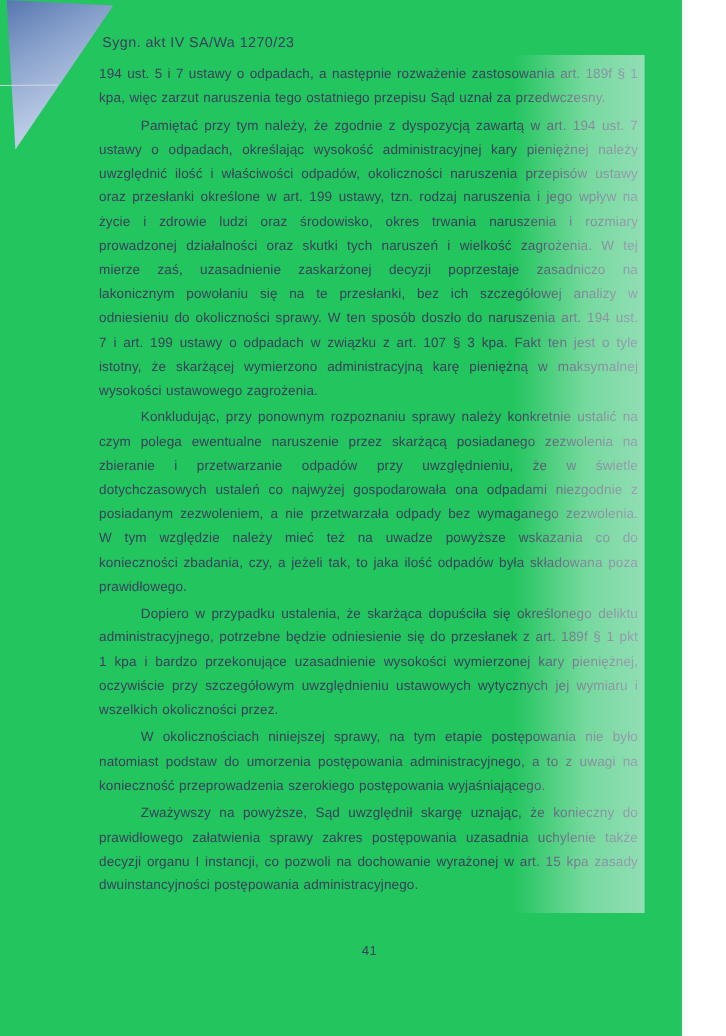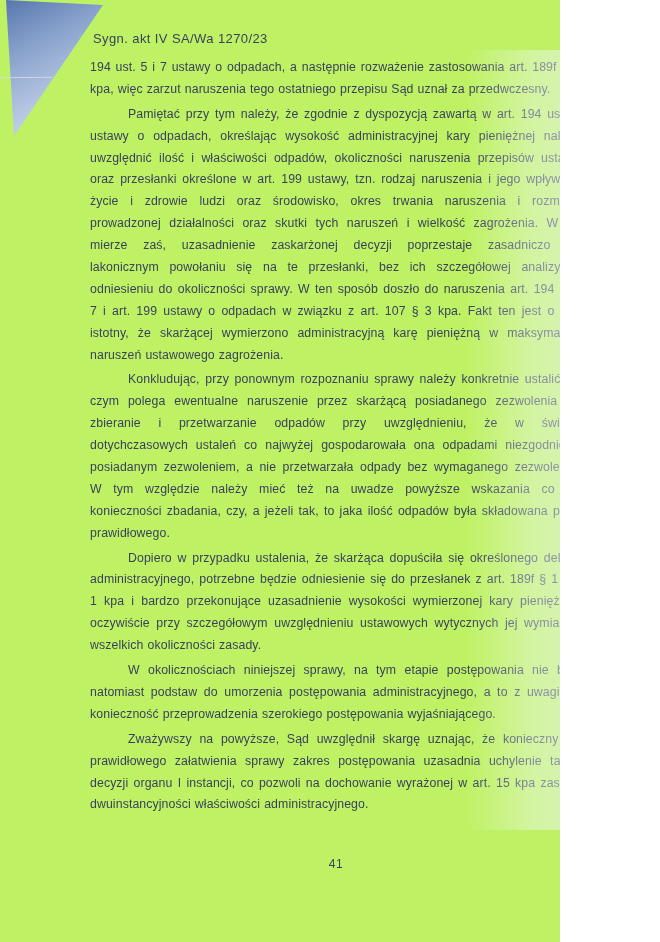--- a/index.html
+++ b/index.html
@@ -1,20 +1,20 @@
 <!DOCTYPE html>
 <html><head>
 <meta charset="utf-8">
 <style>
   html, body { margin: 0; padding: 0; background: #ffffff; }
   .page {
     position: relative;
-    width: 560px;
+    width: 620px;
     height: 942px;
-    background: #bef264;
+    background: #22c55e;
     overflow: hidden;
     font-family: "Liberation Sans", "DejaVu Sans", sans-serif;
     color: #39425c;
   }
   
   .wedge {
     position: absolute;
     left: 0; top: 0;
     width: 112px; height: 140px;
     clip-path: polygon(6px 0px, 103px 5px, 14px 136px);
@@ -106,49 +106,49 @@
         <div class="line">ustawy o odpadach, określając wysokość administracyjnej kary pieniężnej należy</div>
         <div class="line">uwzględnić ilość i właściwości odpadów, okoliczności naruszenia przepisów ustawy</div>
         <div class="line">oraz przesłanki określone w art. 199 ustawy, tzn. rodzaj naruszenia i jego wpływ na</div>
         <div class="line">życie i zdrowie ludzi oraz środowisko, okres trwania naruszenia i rozmiary</div>
         <div class="line">prowadzonej działalności oraz skutki tych naruszeń i wielkość zagrożenia. W tej</div>
         <div class="line">mierze zaś, uzasadnienie zaskarżonej decyzji poprzestaje zasadniczo na</div>
         <div class="line">lakonicznym powołaniu się na te przesłanki, bez ich szczegółowej analizy w</div>
         <div class="line">odniesieniu do okoliczności sprawy. W ten sposób doszło do naruszenia art. 194 ust.</div>
         <div class="line">7 i art. 199 ustawy o odpadach w związku z art. 107 § 3 kpa. Fakt ten jest o tyle</div>
         <div class="line">istotny, że skarżącej wymierzono administracyjną karę pieniężną w maksymalnej</div>
-        <div class="line last">naruszeń ustawowego zagrożenia.</div>
+        <div class="line last">wysokości ustawowego zagrożenia.</div>
       </div>
       <div class="para indent">
         <div class="line first">Konkludując, przy ponownym rozpoznaniu sprawy należy konkretnie ustalić na</div>
         <div class="line">czym polega ewentualne naruszenie przez skarżącą posiadanego zezwolenia na</div>
         <div class="line">zbieranie i przetwarzanie odpadów przy uwzględnieniu, że w świetle</div>
         <div class="line">dotychczasowych ustaleń co najwyżej gospodarowała ona odpadami niezgodnie z</div>
         <div class="line">posiadanym zezwoleniem, a nie przetwarzała odpady bez wymaganego zezwolenia.</div>
         <div class="line">W tym względzie należy mieć też na uwadze powyższe wskazania co do</div>
         <div class="line">konieczności zbadania, czy, a jeżeli tak, to jaka ilość odpadów była składowana poza</div>
         <div class="line last">prawidłowego.</div>
       </div>
       <div class="para indent">
         <div class="line first">Dopiero w przypadku ustalenia, że skarżąca dopuściła się określonego deliktu</div>
         <div class="line">administracyjnego, potrzebne będzie odniesienie się do przesłanek z art. 189f § 1 pkt</div>
         <div class="line">1 kpa i bardzo przekonujące uzasadnienie wysokości wymierzonej kary pieniężnej,</div>
         <div class="line">oczywiście przy szczegółowym uwzględnieniu ustawowych wytycznych jej wymiaru i</div>
-        <div class="line last">wszelkich okoliczności zasady.</div>
+        <div class="line last">wszelkich okoliczności przez.</div>
       </div>
       <div class="para indent">
         <div class="line first">W okolicznościach niniejszej sprawy, na tym etapie postępowania nie było</div>
         <div class="line">natomiast podstaw do umorzenia postępowania administracyjnego, a to z uwagi na</div>
         <div class="line last">konieczność przeprowadzenia szerokiego postępowania wyjaśniającego.</div>
       </div>
       <div class="para indent">
         <div class="line first">Zważywszy na powyższe, Sąd uwzględnił skargę uznając, że konieczny do</div>
         <div class="line">prawidłowego załatwienia sprawy zakres postępowania uzasadnia uchylenie także</div>
         <div class="line">decyzji organu I instancji, co pozwoli na dochowanie wyrażonej w art. 15 kpa zasady</div>
-        <div class="line last">dwuinstancyjności właściwości administracyjnego.</div>
+        <div class="line last">dwuinstancyjności postępowania administracyjnego.</div>
       </div>
     </div>
 
   <div class="fade"></div>
 
   <div class="page-number">41</div>
 
 </div>
 
 </body></html>

